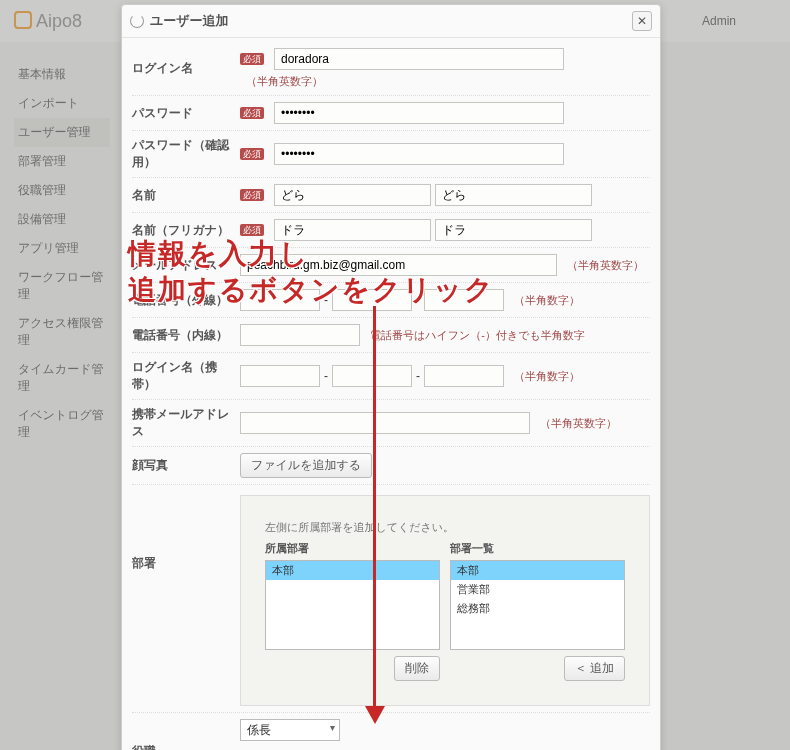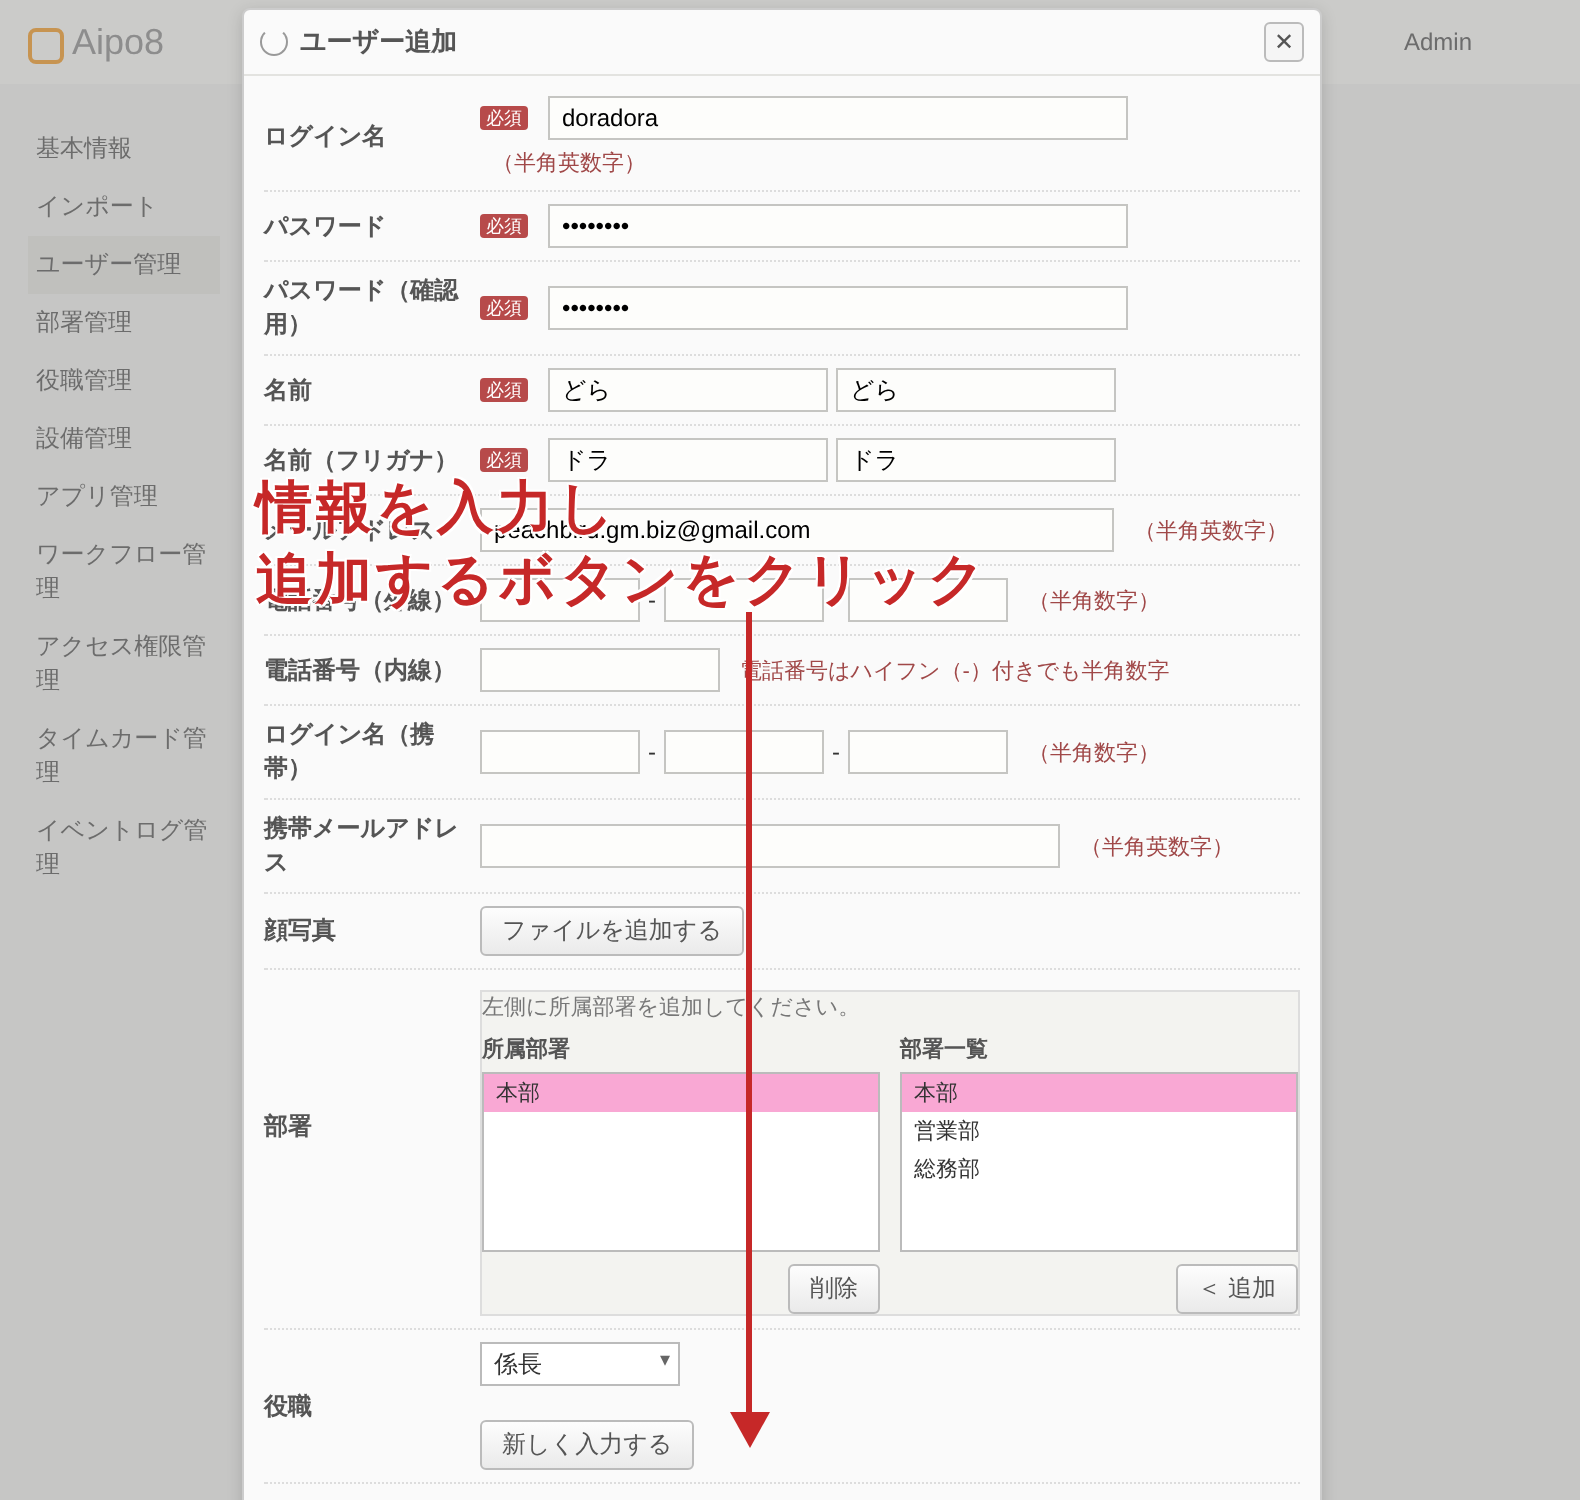--- a/index.html
+++ b/index.html
@@ -20,21 +20,21 @@
   pointer-events: none;
 }
 .topbar {
   height: 42px;
   display: flex;
   align-items: center;
   padding: 0 14px;
   background: #f7f7f5;
 }
 .logo {
-  display: flex; align-items: flex-end; gap: 4px;
+  display: flex; align-items: flex-start; gap: 4px;
   color: #999; font-size: 18px; font-weight: 400;
 }
 .logo-mark {
   width: 18px; height: 18px; border: 2px solid #f2a33c;
   border-radius: 4px; display: inline-block;
 }
 .admin-link {
   margin-left: auto;
   margin-right: 40px;
   color: #666;
@@ -114,55 +114,55 @@
 }
 .form-field { flex: 1; display: flex; align-items: center; gap: 4px; flex-wrap: wrap; }
 input[type=text], input[type=password] {
   border: 1px solid #c5c5c2;
   background: #fdfdfb;
   padding: 3px 6px;
   font-size: 12px;
   height: 22px;
 }
 .w-long { width: 290px; }
-.w-mid { width: 140px; }
+.w-mid { width: 157px; }
 .w-email { width: 317px; background: #e8e8a8; }
 .hint {
   color: #a04848;
   font-size: 11px;
   margin-left: 6px;
 }
 .btn {
   border: 1px solid #bbb;
   background: linear-gradient(#fdfdfd,#eaeaea);
   padding: 3px 10px;
   font-size: 12px;
   border-radius: 3px;
   cursor: pointer;
   color: #555;
 }
 .dept-section {
   background: #f3f3f0;
   border: 1px solid #ddd;
-  padding: 0;
+  padding: 24px;
   flex: 1;
 }
 .dept-note { color: #777; font-size: 11px; margin-bottom: 6px; }
 .dept-cols { display: flex; gap: 10px; }
 .dept-col { flex: 1; }
 .dept-col-title { font-size: 11px; font-weight: bold; margin-bottom: 4px; color: #555;}
 .dept-list {
   border: 1px solid #bbb;
   background: #fff;
   height: 90px;
   font-size: 11px;
   overflow: auto;
 }
 .dept-list-item { padding: 2px 6px; }
-.dept-list-item.sel { background: #f9a8d4; }
+.dept-list-item.sel { background: #7dd3fc; }
 .dept-actions { display: flex; justify-content: flex-end; gap: 6px; margin-top: 6px; }
 .select-box {
   border: 1px solid #bbb;
   background: #fff;
   padding: 2px 20px 2px 6px;
   font-size: 12px;
   height: 22px;
   position: relative;
   min-width: 100px;
 }

